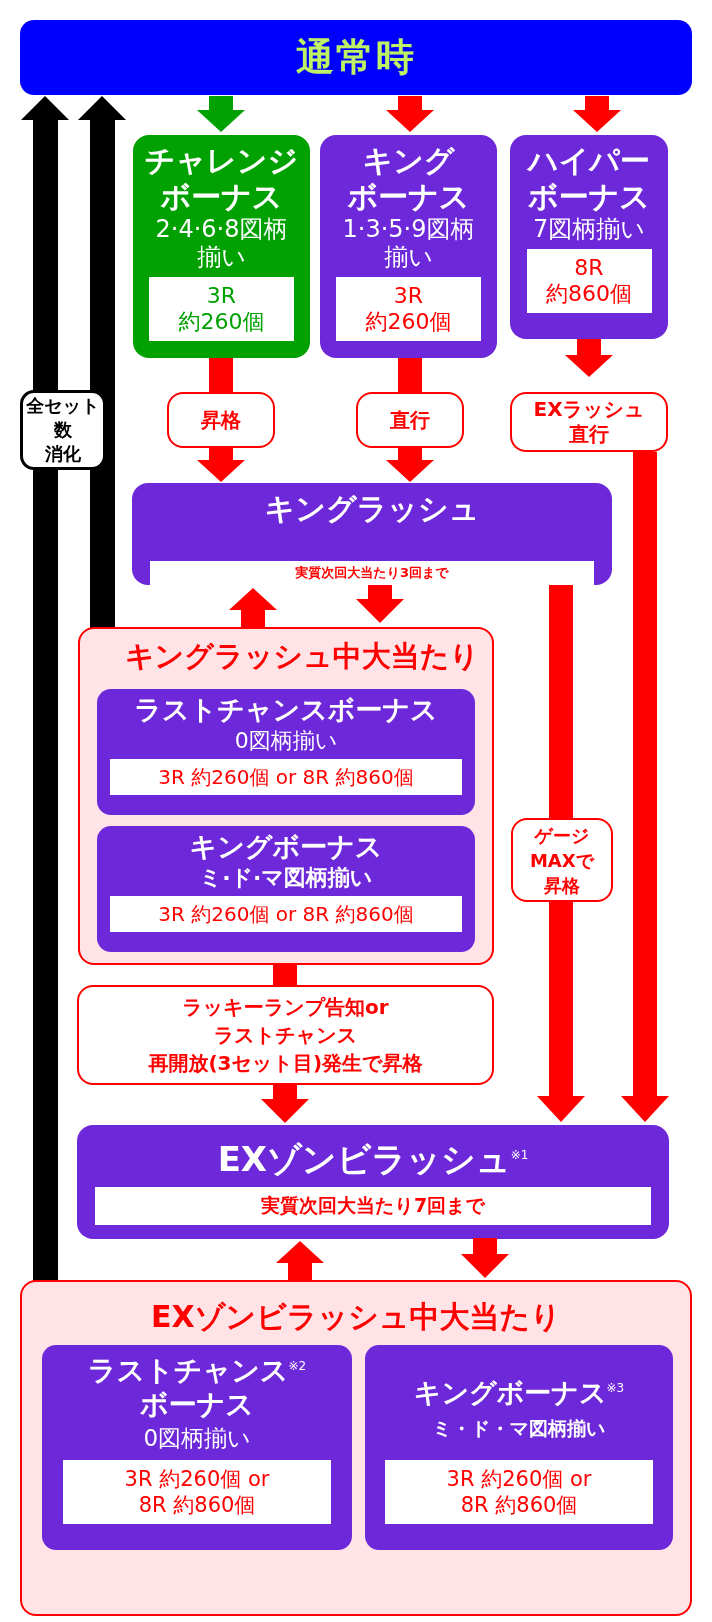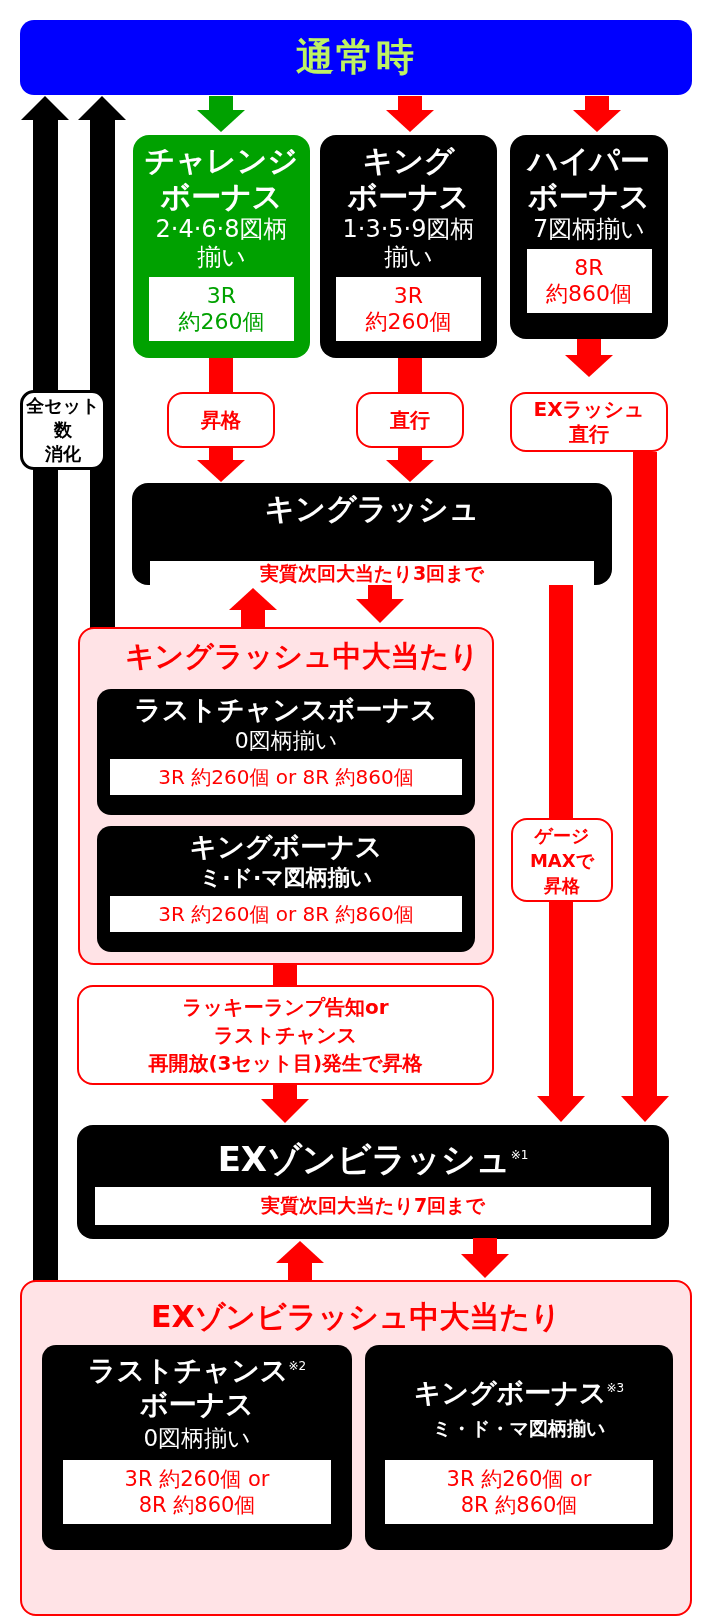--- a/index.html
+++ b/index.html
@@ -2,21 +2,21 @@
 <html><head>
 <meta charset="utf-8">
 <style>
   html, body { margin: 0; padding: 0; background: #ffffff; }
   body { width: 712px; height: 1622px; position: relative; overflow: hidden;
          font-family: "DejaVu Sans", "Liberation Sans", sans-serif; font-weight: bold; }
   .abs { position: absolute; box-sizing: border-box; }
   .center { display: flex; flex-direction: column; align-items: center; justify-content: center; text-align: center; }
   .blue-bar { background: #0000ff; color: #bef264; border-radius: 14px; font-size: 38px; letter-spacing: 2px; }
   .green-box { background: #00a100; border-radius: 16px; color: #fff; }
-  .red-box { background: #000000; border-radius: 16px; color: #fff; }
+  .red-box { background: #6d28d9; border-radius: 16px; color: #fff; }
   .pink-panel { background: #ffe3e6; border: 2px solid #ff0000; border-radius: 16px; }
   .outline-box { background: #fff; border: 2px solid #ff0000; border-radius: 16px; color: #ff0000; }
   .black-outline { background: #fff; border: 3px solid #000; border-radius: 14px; color: #000; }
   .white-inner { background: #fff; color: #ff0000; }
   .green-inner { background: #fff; color: #00a100; }
   .bar-black { background: #000; }
   .bar-red { background: #ff0000; }
   .bar-green { background: #00a100; }
   .tri-up { width: 0; height: 0; border-left: 24px solid transparent; border-right: 24px solid transparent; }
   .tri-down { width: 0; height: 0; border-left: 24px solid transparent; border-right: 24px solid transparent; }
@@ -115,21 +115,21 @@
 <div class="abs" style="left:386px; top:448px; width:48px; height:34px;">
   <div class="abs bar-red" style="left:12px; top:0; width:24px; height:12px;"></div>
   <div class="abs tri-down" style="left:0; top:12px; border-top:22px solid #ff0000;"></div>
 </div>
 
 <div class="abs bar-red" style="left:633px; top:452px; width:24px; height:645px;"></div>
 <div class="abs tri-down" style="left:621px; top:1096px; border-top:26px solid #ff0000;"></div>
 
 <div class="abs red-box center" style="left:132px; top:483px; width:480px; height:102px; justify-content:flex-start; padding-top:8px;gap:28px;">
   <span class="title-l" style="font-size:30px;">キングラッシュ</span>
-  <div class="white-inner center" style="width:444px; height:36px; margin-top:6px; font-size:19px;">
+  <div class="white-inner center" style="width:444px; height:36px; margin-top:6px; font-size:13px;">
     <span>実質次回大当たり3回まで</span>
   </div>
 </div>
 
 <div class="abs bar-red" style="left:549px; top:585px; width:24px; height:512px;"></div>
 <div class="abs tri-down" style="left:537px; top:1096px; border-top:26px solid #ff0000;"></div>
 
 <div class="abs" style="left:229px; top:588px; width:48px; height:40px;">
   <div class="abs tri-up" style="left:0; top:0; border-bottom:22px solid #ff0000;"></div>
   <div class="abs bar-red" style="left:12px; top:22px; width:24px; height:18px;"></div>

